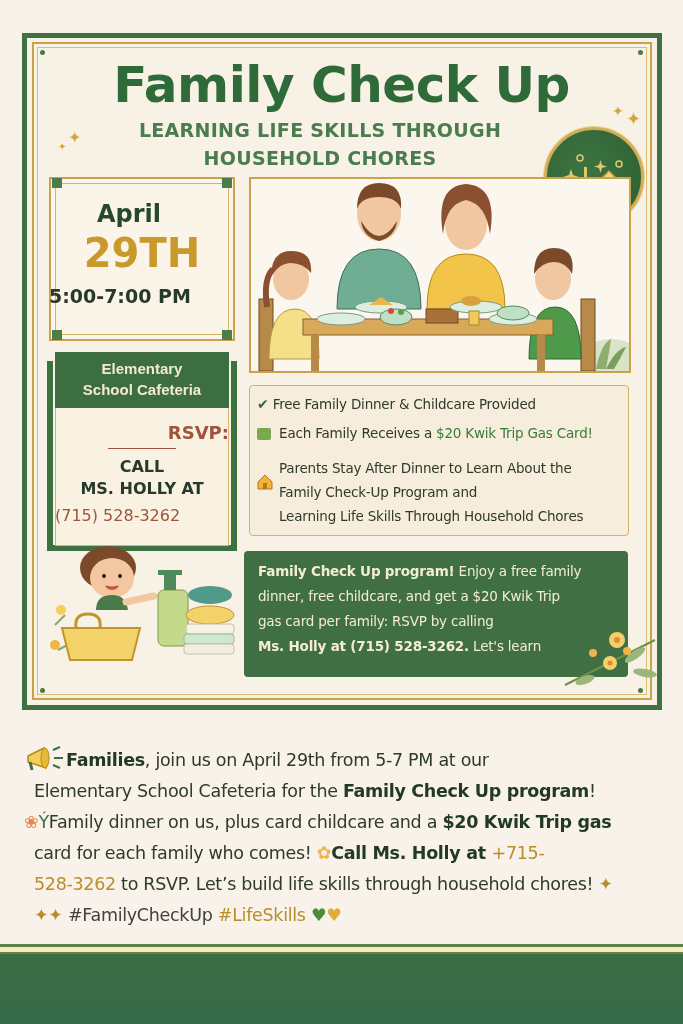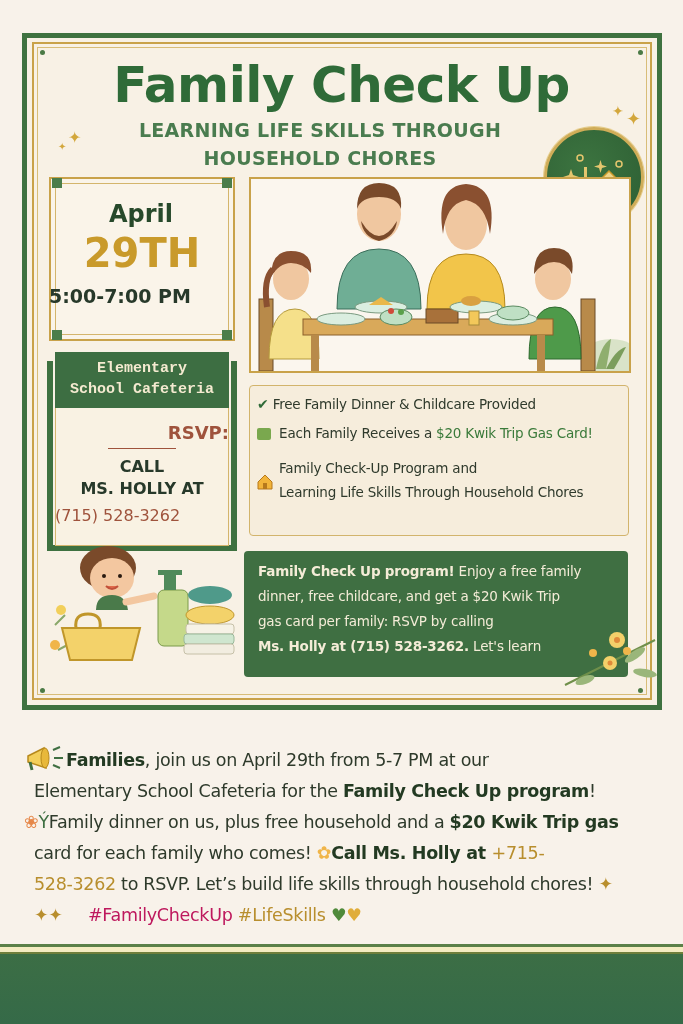--- a/index.html
+++ b/index.html
@@ -60,21 +60,21 @@
     left: 49px; top: 177px; width: 186px; height: 164px;
     border: 2px solid #c9a24a;
     background: #faf4e9;
   }
   .date-box-inner {
     left: 55px; top: 183px; width: 174px; height: 152px;
     border: 1px solid #d4b56c;
   }
   .sq { width: 10px; height: 10px; background: #4b7d4a; }
   .date-month {
-    left: 48px; top: 200px; width: 186px; text-align: center;
+    left: 36px; top: 200px; width: 186px; text-align: center;
     font-size: 24px; font-weight: 700; color: #27492b;
     font-family: "DejaVu Sans", sans-serif;
   }
   .date-day {
     left: 49px; top: 230px; width: 186px; text-align: center;
     font-size: 40px; font-weight: 900; color: #c99a2b;
     font-family: "DejaVu Sans", sans-serif;
   }
   .date-time {
     left: 49px; top: 285px; width: 186px; 
@@ -93,21 +93,21 @@
     background: #f9f2e3;
     border: 1px solid #d4b56c;
   }
   .loc-header {
     left: 55px; top: 352px; width: 174px; height: 56px;
     background: #3d6e42;
     color: #f4ead0;
     text-align: center;
     font-size: 15px; font-weight: 700; line-height: 21px;
     padding-top: 6px;
-    font-family: Liberation Mono, monospace;
+    font-family: Liberation Sans, sans-serif;
   }
   .rsvp-label {
     left: 55px; top: 422px; width: 174px; text-align: right;
     font-size: 18px; font-weight: 700; color: #9f533c;
     font-family: "DejaVu Sans", sans-serif;
   }
   .rsvp-rule {
     left: 108px; top: 448px; width: 68px; height: 1px; background: #9f533c;
   }
   .rsvp-call {
@@ -159,21 +159,21 @@
 
   
   .caption {
     left: 24px; top: 744px; width: 650px;
     font-size: 17.5px; line-height: 31px; color: #2e3a2b;
     font-family: "DejaVu Sans", sans-serif;
     letter-spacing: -0.3px;
   }
   .caption b { color: #233a22; font-weight: 700; }
   .caption .gold { color: #b88e2d; }
-  .caption .tag-green { color: #be185d; margin-left: 20px; }
+  .caption .tag-green { color: #404040; }
   .caption .tag-gold { color: #b88e2d; }
   .caption .indent { padding-left: 10px; }
 
   
   .band-line1 { left: 0; top: 944px; width: 683px; height: 3px; background: #5b8048; }
   .band-line2 { left: 0; top: 947px; width: 683px; height: 5px; background: #f4ecc1; }
   .band-line3 { left: 0; top: 952px; width: 683px; height: 2px; background: #6f7f3b; }
   .band {
     left: 0; top: 954px; width: 683px; height: 70px;
     background: linear-gradient(180deg, #3c6e45 0%, #356a48 100%);
@@ -298,20 +298,21 @@
   <span class="feat-icon" style="display:inline-block;width:14px;height:12px;background:#7aa84e;border-radius:2px;vertical-align:middle"></span>
   <span style="margin-left:4px">Each Family Receives a </span><span class="hl">$20 Kwik Trip Gas Card!</span>
 </div>
 <div class="abs feat" style="left:257px;top:474px">
   <svg width="16" height="16" viewBox="0 0 16 16">
       <path d="M1 8 L8 1 L15 8 V15 H1z" fill="#f2b43a" stroke="#b7791c"></path>
       <rect x="6" y="9" width="4" height="6" fill="#b7791c"></rect>
     </svg>
 </div>
 <div class="abs feat" style="left:279px;top:456px;line-height:24px">
+  <div>Parents Stay After Dinner to Learn About the</div>
   <div>Family Check-Up Program and</div>
   <div>Learning Life Skills Through Household Chores</div>
 </div>
 
 <div class="abs blurb">
   <div><b>Family Check Up program!</b><span> Enjoy a free family</span></div>
   <div>dinner, free childcare, and get a $20 Kwik Trip</div>
   <div>gas card per family: RSVP by calling</div>
   <div><b>Ms. Holly at (715) 528-3262.</b><span> Let's learn</span></div>
 </div>
@@ -356,21 +357,21 @@
   <div>
     <svg width="42" height="28" viewBox="0 0 42 28" style="vertical-align:-6px">
       <path d="M4 12 L20 4 L22 24 L4 18z" fill="#f3cf5a" stroke="#b7891c" stroke-width="1.5"></path>
       <ellipse cx="21" cy="14" rx="4" ry="10" fill="#e8b83a" stroke="#b7891c"></ellipse>
       <path d="M6 18 l2 8" stroke="#3f6f42" stroke-width="3"></path>
       <path d="M29 6 l7 -3 M30 14 h9 M29 21 l7 3" stroke="#3f6f42" stroke-width="2"></path>
     </svg><b>Families</b><span>, join us on April 29th from 5-7 PM at our</span>
   </div>
   <div class="indent"><span>Elementary School Cafeteria for the </span><b>Family Check Up program</b><span>!</span></div>
   <div>
-    <span style="color:#e6884a">❀</span><span style="color:#3f6f42">Ý</span><span>Family dinner on us, plus free household and a </span><b>$20 Kwik Trip gas</b>
+    <span style="color:#e6884a">❀</span><span style="color:#3f6f42">Ý</span><span>Family dinner on us, plus card childcare and a </span><b>$20 Kwik Trip gas</b>
   </div>
   <div class="indent"><span>card for each family who comes! </span><span style="color:#f0b54a">✿</span><b>Call Ms. Holly at </b><span class="gold">+715-</span></div>
   <div class="indent"><span class="gold">528-3262</span><span> to RSVP. Let’s build life skills through household chores! </span><span class="gold">✦</span></div>
   <div class="indent"><span class="gold">✦✦</span> <span class="tag-green">#FamilyCheckUp</span> <span class="tag-gold">#LifeSkills</span> <span style="color:#4f8a3a">♥</span><span style="color:#e0ad3a">♥</span></div>
 </div>
 
 <div class="abs band-line1"></div>
 <div class="abs band-line2"></div>
 <div class="abs band-line3"></div>
 <div class="abs band"></div>

